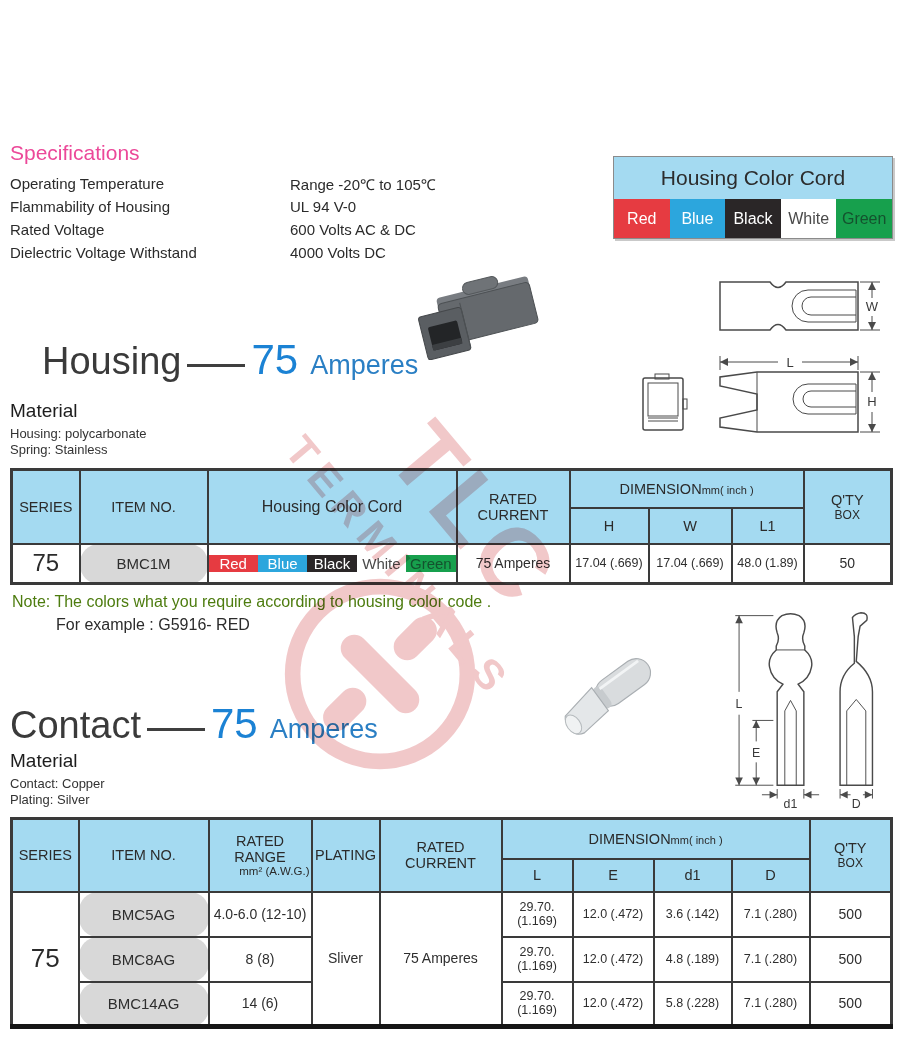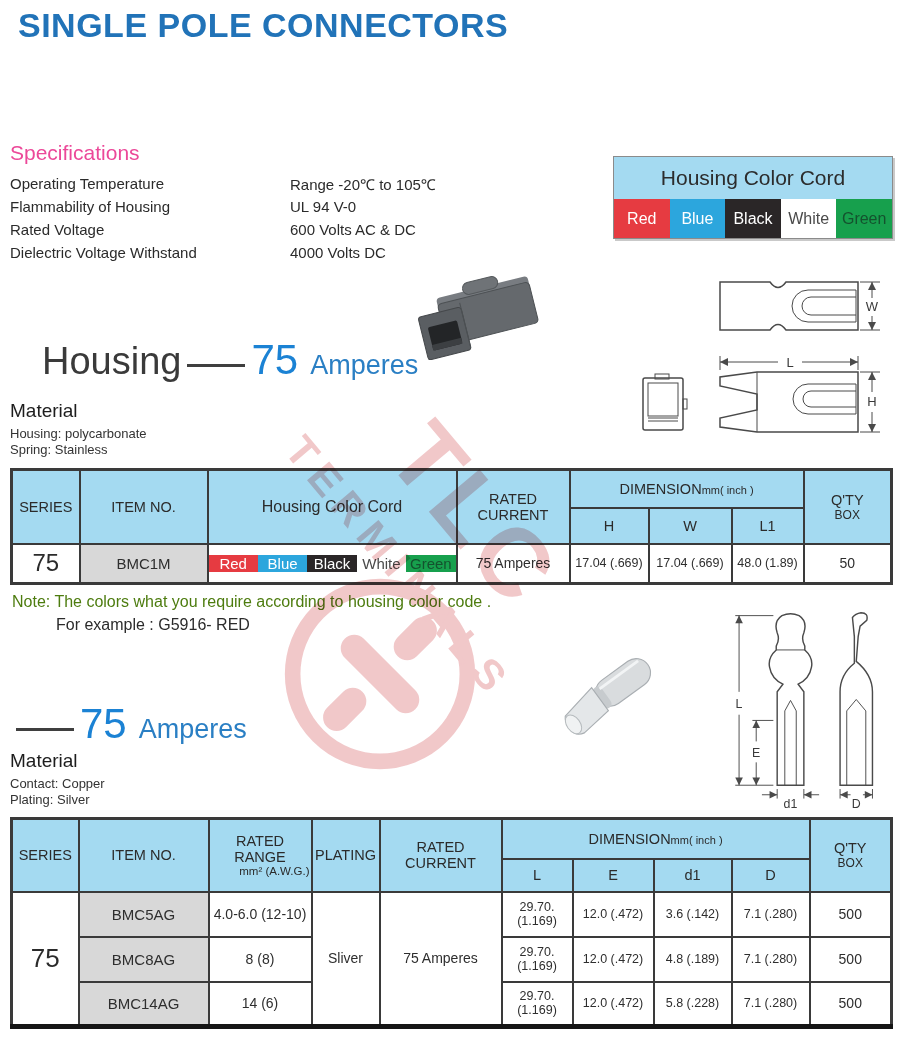--- a/index.html
+++ b/index.html
@@ -41,21 +41,21 @@
   table.ctable { position:absolute; border-collapse:collapse; table-layout:fixed; width:880px; left:10px; background:#fff; }
   table.ctable th, table.ctable td { border:2px solid #3a3a3a; text-align:center; vertical-align:middle; padding:1px; overflow:hidden; }
   table.ctable { border:3px solid #3a3a3a; }
   table.ctable th { background:#a4daf1; font-weight:normal; font-size:14.5px; color:#2b2b2b; }
   .t1 { top:468px; }
   .t2 { top:817px; border-bottom:5px solid #151515 !important; }
   .unit-small { font-size:11px; }
   .qty-line2 { font-size:12px; }
   .series-cell { font-size:24px; color:#2b2b2b; }
   .t2 .series-cell { font-size:26px; }
-  .item-cell { background:#d8d8d8; font-size:15px; }
+  .item-cell { background:#d8d8d8; font-size:15px;border-radius:19px; }
   .dim-cell { font-size:12.5px; }
   .val-cell { font-size:14px; }
   .swatch-cell { padding:0 !important; }
   .swatch-strip { display:flex; width:100%; height:100%; }
   .swatch-strip .swatch { flex:1; display:flex; align-items:center; justify-content:center; font-size:15px; height:100%; }
   .wire-line2 { font-size:11.5px;text-align:right; }
 
   
   .note-line1 { position:absolute; left:12px; top:593px; font-size:16px; color:#4d7c0f; }
   .note-line2 { position:absolute; left:56px; top:616px; font-size:16px; color:#2b2b2b; }
@@ -73,21 +73,20 @@
   .wm-logo { position:absolute; left:18px; top:172px; width:208px; height:208px; }
   .wm-text { position:absolute; left:188px; top:8px; transform:rotate(50deg); transform-origin:0 0; white-space:nowrap; }
   .wm-tlc { font-size:96px; font-weight:700; letter-spacing:5px; line-height:1; }
   .wm-terminals { font-size:42px; font-weight:700; letter-spacing:9px; margin-top:20px; margin-left:-70px; }
 </style>
 </head>
 <body>
 
 <div id="page">
 
-  <div class="page-title">SINGLE POLE CONNECTORS</div>
 
   <div class="spec-heading">Specifications</div>
   <div class="spec-rows">
     <div class="spec-row">
       <div class="spec-label">Operating Temperature</div>
       <div class="spec-value">Range -20℃  to  105℃</div>
     </div>
     <div class="spec-row">
       <div class="spec-label">Flammability of Housing</div>
       <div class="spec-value">UL 94 V-0</div>
@@ -268,20 +267,21 @@
       <path class="tech-thin" d="M143,186 L143,108 L153,96 L163,108 L163,186"></path>
 
       <path class="tech-thin" d="M136,190 L136,200 M170,190 L170,200 M136,196 L147,196 M160,196 L170,196"></path>
       <polygon class="tech-fill" points="144,192 144,200 136,196"></polygon>
       <polygon class="tech-fill" points="162,192 162,200 170,196"></polygon>
       <text class="dim-label" x="153" y="210" text-anchor="middle">D</text>
     </svg>
   </div>
 
   <div class="section-title contact-title">
+    <span class="name">Contact</span>
     <span class="title-dash"></span>
     <span class="amps-val">75</span>
     <span class="amps-unit">Amperes</span>
   </div>
   <div class="material-block contact-material">
     <div class="material-heading">Material</div>
     <div class="material-line">Contact: Copper</div>
     <div class="material-line">Plating: Silver</div>
   </div>
 

